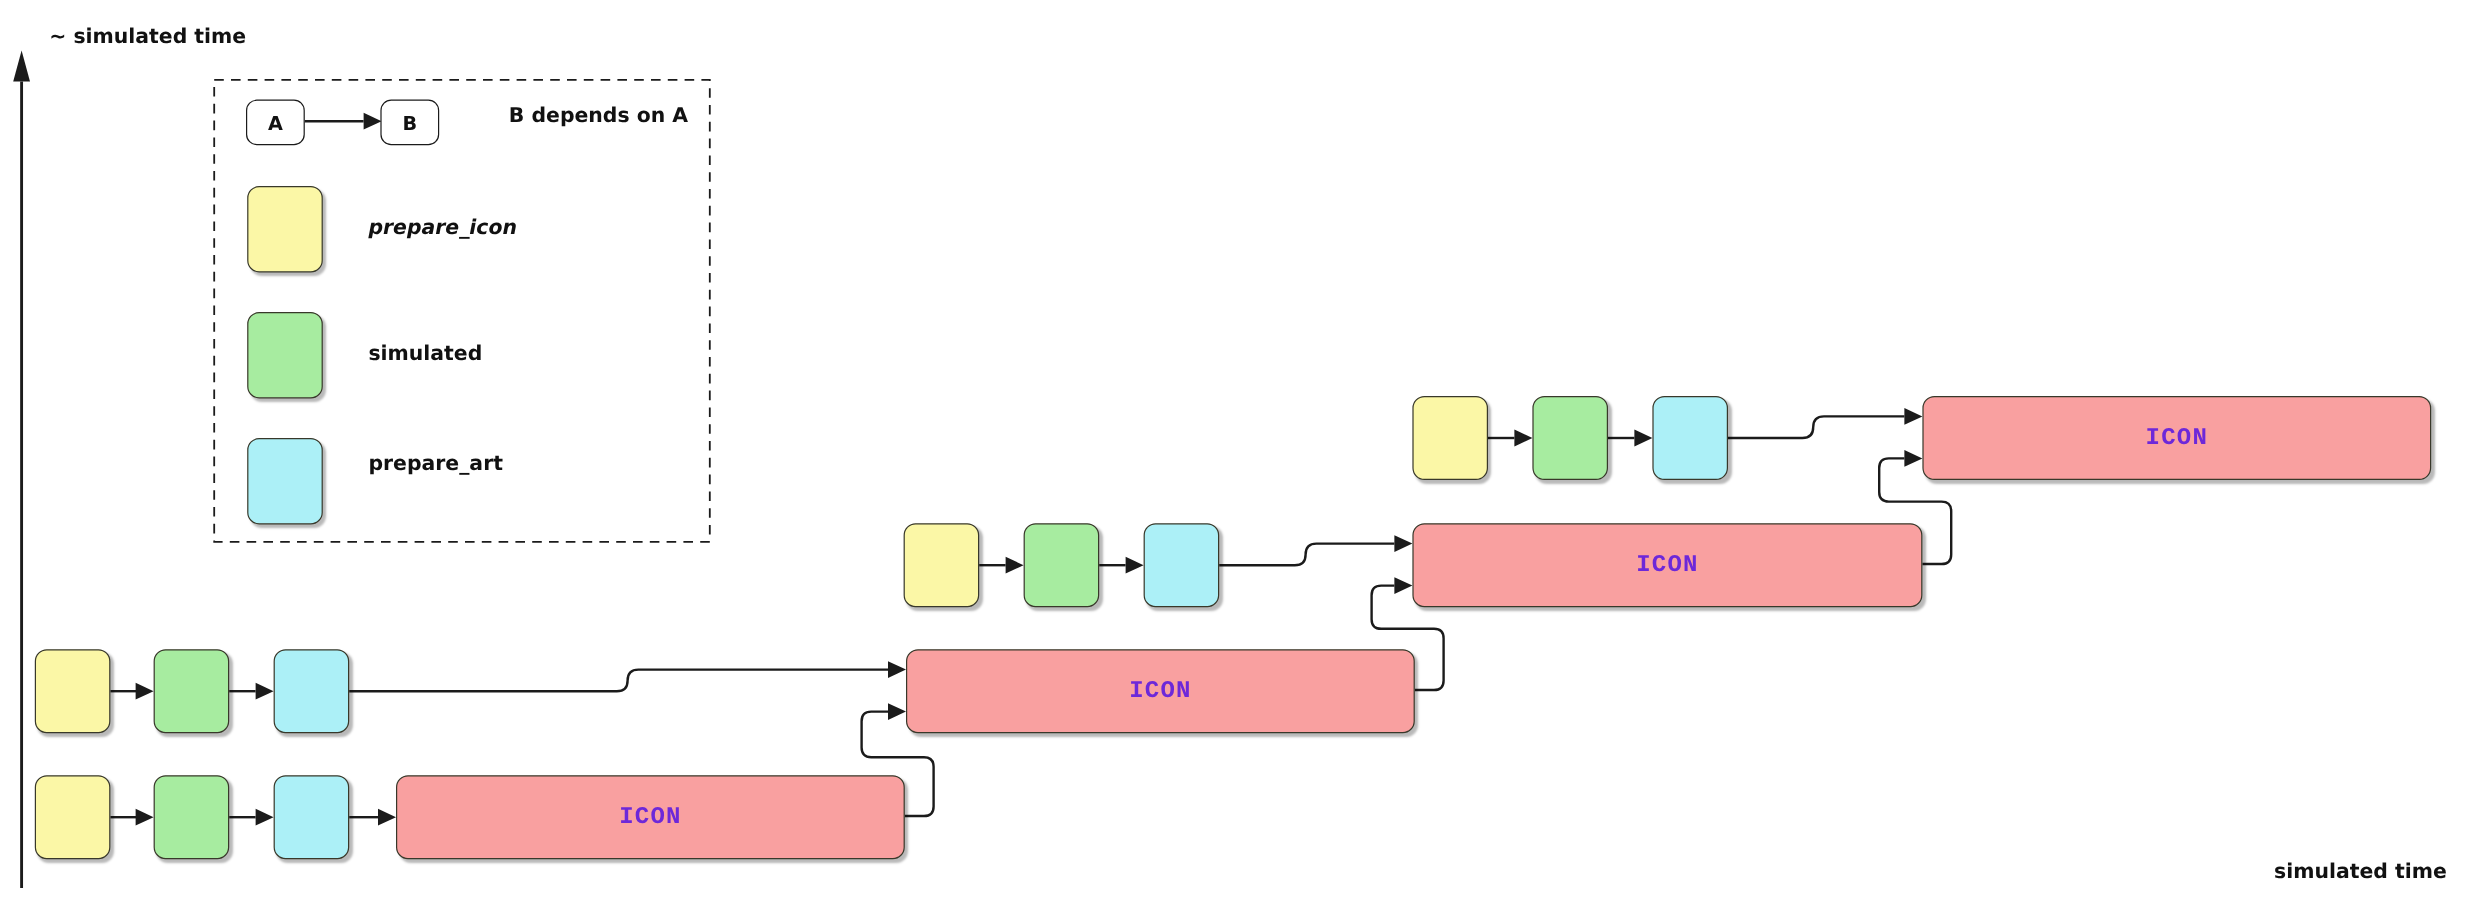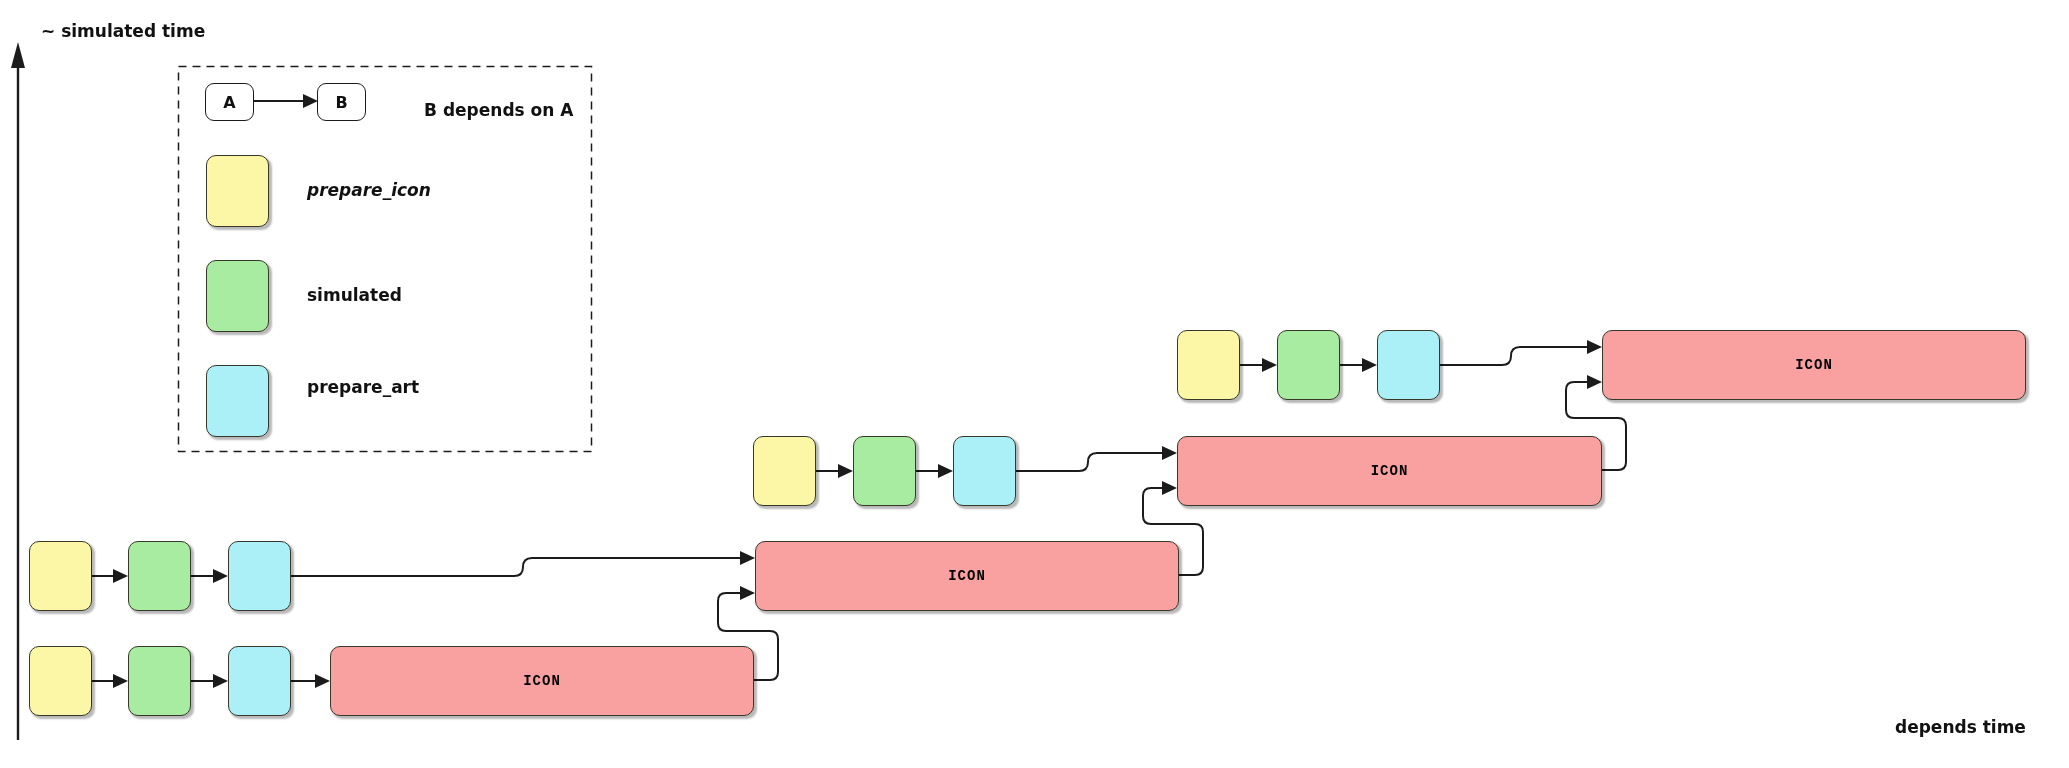--- a/index.html
+++ b/index.html
@@ -16,21 +16,21 @@
   }
   .build{
     position:absolute;height:70px;
     border:1.5px solid #38382a;border-radius:10px;
     box-shadow:2.5px 2.5px 2px rgba(0,0,0,0.28);
     box-sizing:border-box;
     display:flex;align-items:center;justify-content:center;
   }
   .build span{
     font-family:"Liberation Mono",monospace;font-weight:bold;
-    font-size:14px;color:#000000;letter-spacing:1px;
+    font-size:20px;color:#6d28d9;letter-spacing:1px;
   }
   .mini-node{
     position:absolute;width:49px;height:38px;background:#ffffff;
     border:1.5px solid #1b1b1b;border-radius:9px;box-sizing:border-box;
     display:flex;align-items:center;justify-content:center;
     font-weight:bold;font-size:16px;color:#111;
   }
   .lbl{
     position:absolute;font-weight:bold;font-size:17px;color:#111;
     white-space:nowrap;line-height:19px;
@@ -95,30 +95,30 @@
     <polygon points="755,593 740,586 740,600" fill="#1b1b1b"></polygon>
 
     <path d="M1179,575 H1195 Q1203,575 1203,567 V532 Q1203,524 1195,524 H1151 Q1143,524 1143,516 V496 Q1143,488 1151,488 H1162" stroke="#1b1b1b" stroke-width="2" fill="none"></path>
     <polygon points="1177,488 1162,481 1162,495" fill="#1b1b1b"></polygon>
 
     <path d="M1602,470 H1618 Q1626,470 1626,462 V426 Q1626,418 1618,418 H1574 Q1566,418 1566,410 V390 Q1566,382 1574,382 H1587" stroke="#1b1b1b" stroke-width="2" fill="none"></path>
     <polygon points="1602,382 1587,375 1587,389" fill="#1b1b1b"></polygon>
   </svg>
 
   <div class="lbl" style="left:41px;top:22px;">~ simulated time</div>
-  <div class="lbl" style="left:1895px;top:718px;">depends time</div>
+  <div class="lbl" style="left:1895px;top:718px;">simulated time</div>
 
   <div>
     <div class="mini-node" style="left:205px;top:83px;">
       <span>A</span>
     </div>
     <div class="mini-node" style="left:317px;top:83px;">
       <span>B</span>
     </div>
-    <div class="lbl" style="left:424px;top:101px;">B depends on A</div>
+    <div class="lbl" style="left:424px;top:88px;">B depends on A</div>
 
     <div class="swatch" style="left: 206px; top: 155px; background-color: rgb(251, 247, 166);"></div>
     <div class="lbl" style="left:307px;top:181px;font-style:italic;">prepare_icon</div>
 
     <div class="swatch" style="left: 206px; top: 260px; background-color: rgb(167, 236, 160);"></div>
     <div class="lbl" style="left:307px;top:286px;">simulated</div>
 
     <div class="swatch" style="left: 206px; top: 365px; background-color: rgb(172, 240, 247);"></div>
     <div class="lbl" style="left:307px;top:378px;">prepare_art</div>
   </div>

